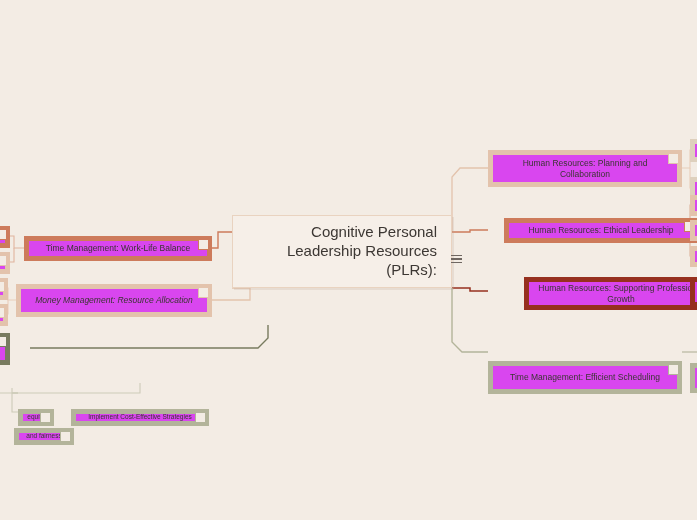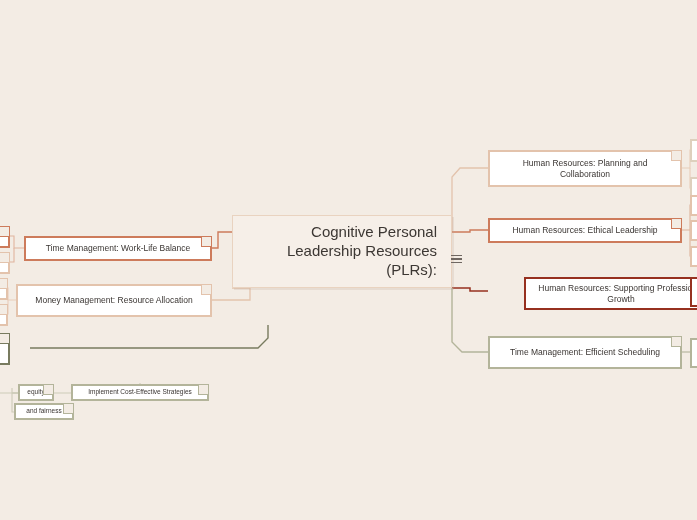--- a/index.html
+++ b/index.html
@@ -26,22 +26,22 @@
     left: 0; top: 0;
     width: 697px;
     height: 520px;
     pointer-events: none;
   }
 
   
   .node {
     position: absolute;
     box-sizing: border-box;
-    background: #ffffff;
-    border: 2px solid #000000;
+    background: #d946ef;
+    border: 5px solid #000000;
     display: flex;
     align-items: center;
     justify-content: center;
     text-align: center;
     color: #3a3532;
     line-height: 1.25;
     padding: 4px 8px;
   }
   
   .node::after {
@@ -75,21 +75,21 @@
   
   .c-peach  { border-color: #e3c3ac; }
   .c-peach::after  { border-left-color:#e3c3ac; border-bottom-color:#e3c3ac; }
 
   .c-salmon { border-color: #cd7b5b; }
   .c-salmon::after { border-left-color:#cd7b5b; border-bottom-color:#cd7b5b; }
 
   .c-maroon { border-color: #96301f; }
   .c-maroon::after { border-left-color:#96301f; border-bottom-color:#96301f; }
 
-  .c-olive  { border-color: #b3b49a; }
+  .c-olive  { border-color: #b3b49a; margin-top: 25px; }
   .c-olive::after  { border-left-color:#b3b49a; border-bottom-color:#b3b49a; }
 
   .c-darkolive { border-color: #787b5f; }
   .c-darkolive::after { border-left-color:#787b5f; border-bottom-color:#787b5f; }
 
   .c-tan { border-color: #ded0bd; }
   .c-tan::after { border-left-color:#ded0bd; border-bottom-color:#ded0bd; }
 
   
   .collapse-handle {
@@ -156,21 +156,21 @@
   <div class="collapse-handle" style="left:451px; top:252px;">
     <i></i>
       <i></i>
       <i></i>
   </div>
 
   <div class="node lvl2 c-peach" style="left:488px; top:150px; width:194px; height:37px;">
     <span>Human Resources: Planning and Collaboration</span>
   </div>
 
-  <div class="node lvl2 c-salmon" style="left:488px; top:218px; width:194px; height:25px;">
+  <div class="node lvl2 c-salmon" style="left:504px; top:218px; width:194px; height:25px;">
     <span>Human Resources: Ethical Leadership</span>
   </div>
 
   <div class="node lvl2 c-maroon" style="left:488px; top:277px; width:194px; height:33px;margin-left:36px;">
     <span>Human Resources: Supporting Professional Growth</span>
   </div>
 
   <div class="node lvl2 c-olive" style="left:488px; top:336px; width:194px; height:33px;">
     <span>Time Management: Efficient Scheduling</span>
   </div>
@@ -180,21 +180,21 @@
   <div class="node c-peach" style="left:690px; top:195px; width:40px; height:21px;"></div>
   <div class="node c-peach" style="left:690px; top:220px; width:40px; height:21px;"></div>
   <div class="node c-peach" style="left:690px; top:246px; width:40px; height:21px;"></div>
   <div class="node c-maroon" style="left:690px; top:277px; width:40px; height:30px;"></div>
   <div class="node c-olive" style="left:690px; top:338px; width:40px; height:30px;"></div>
 
   <div class="node lvl2 c-salmon" style="left:24px; top:236px; width:188px; height:25px;">
     <span>Time Management: Work-Life Balance</span>
   </div>
 
-  <div class="node lvl2 c-peach" style="left:16px; top:284px; width:196px; height:33px;">
+  <div class="node lvl2 c-peach" style="left:16px; top:284px; width:196px; height:33px;font-style:italic;">
     <span>Money Management: Resource Allocation</span>
   </div>
 
   <div class="node c-salmon" style="left:-32px; top:226px; width:42px; height:22px;"></div>
   <div class="node c-peach" style="left:-32px; top:252px; width:42px; height:22px;"></div>
   <div class="node c-peach" style="left:-34px; top:278px; width:42px; height:22px;"></div>
   <div class="node c-peach" style="left:-34px; top:304px; width:42px; height:22px;"></div>
   <div class="node c-darkolive" style="left:-30px; top:333px; width:40px; height:32px;"></div>
 
   <div class="node small c-olive" style="left:18px; top:384px; width:36px; height:17px;">

